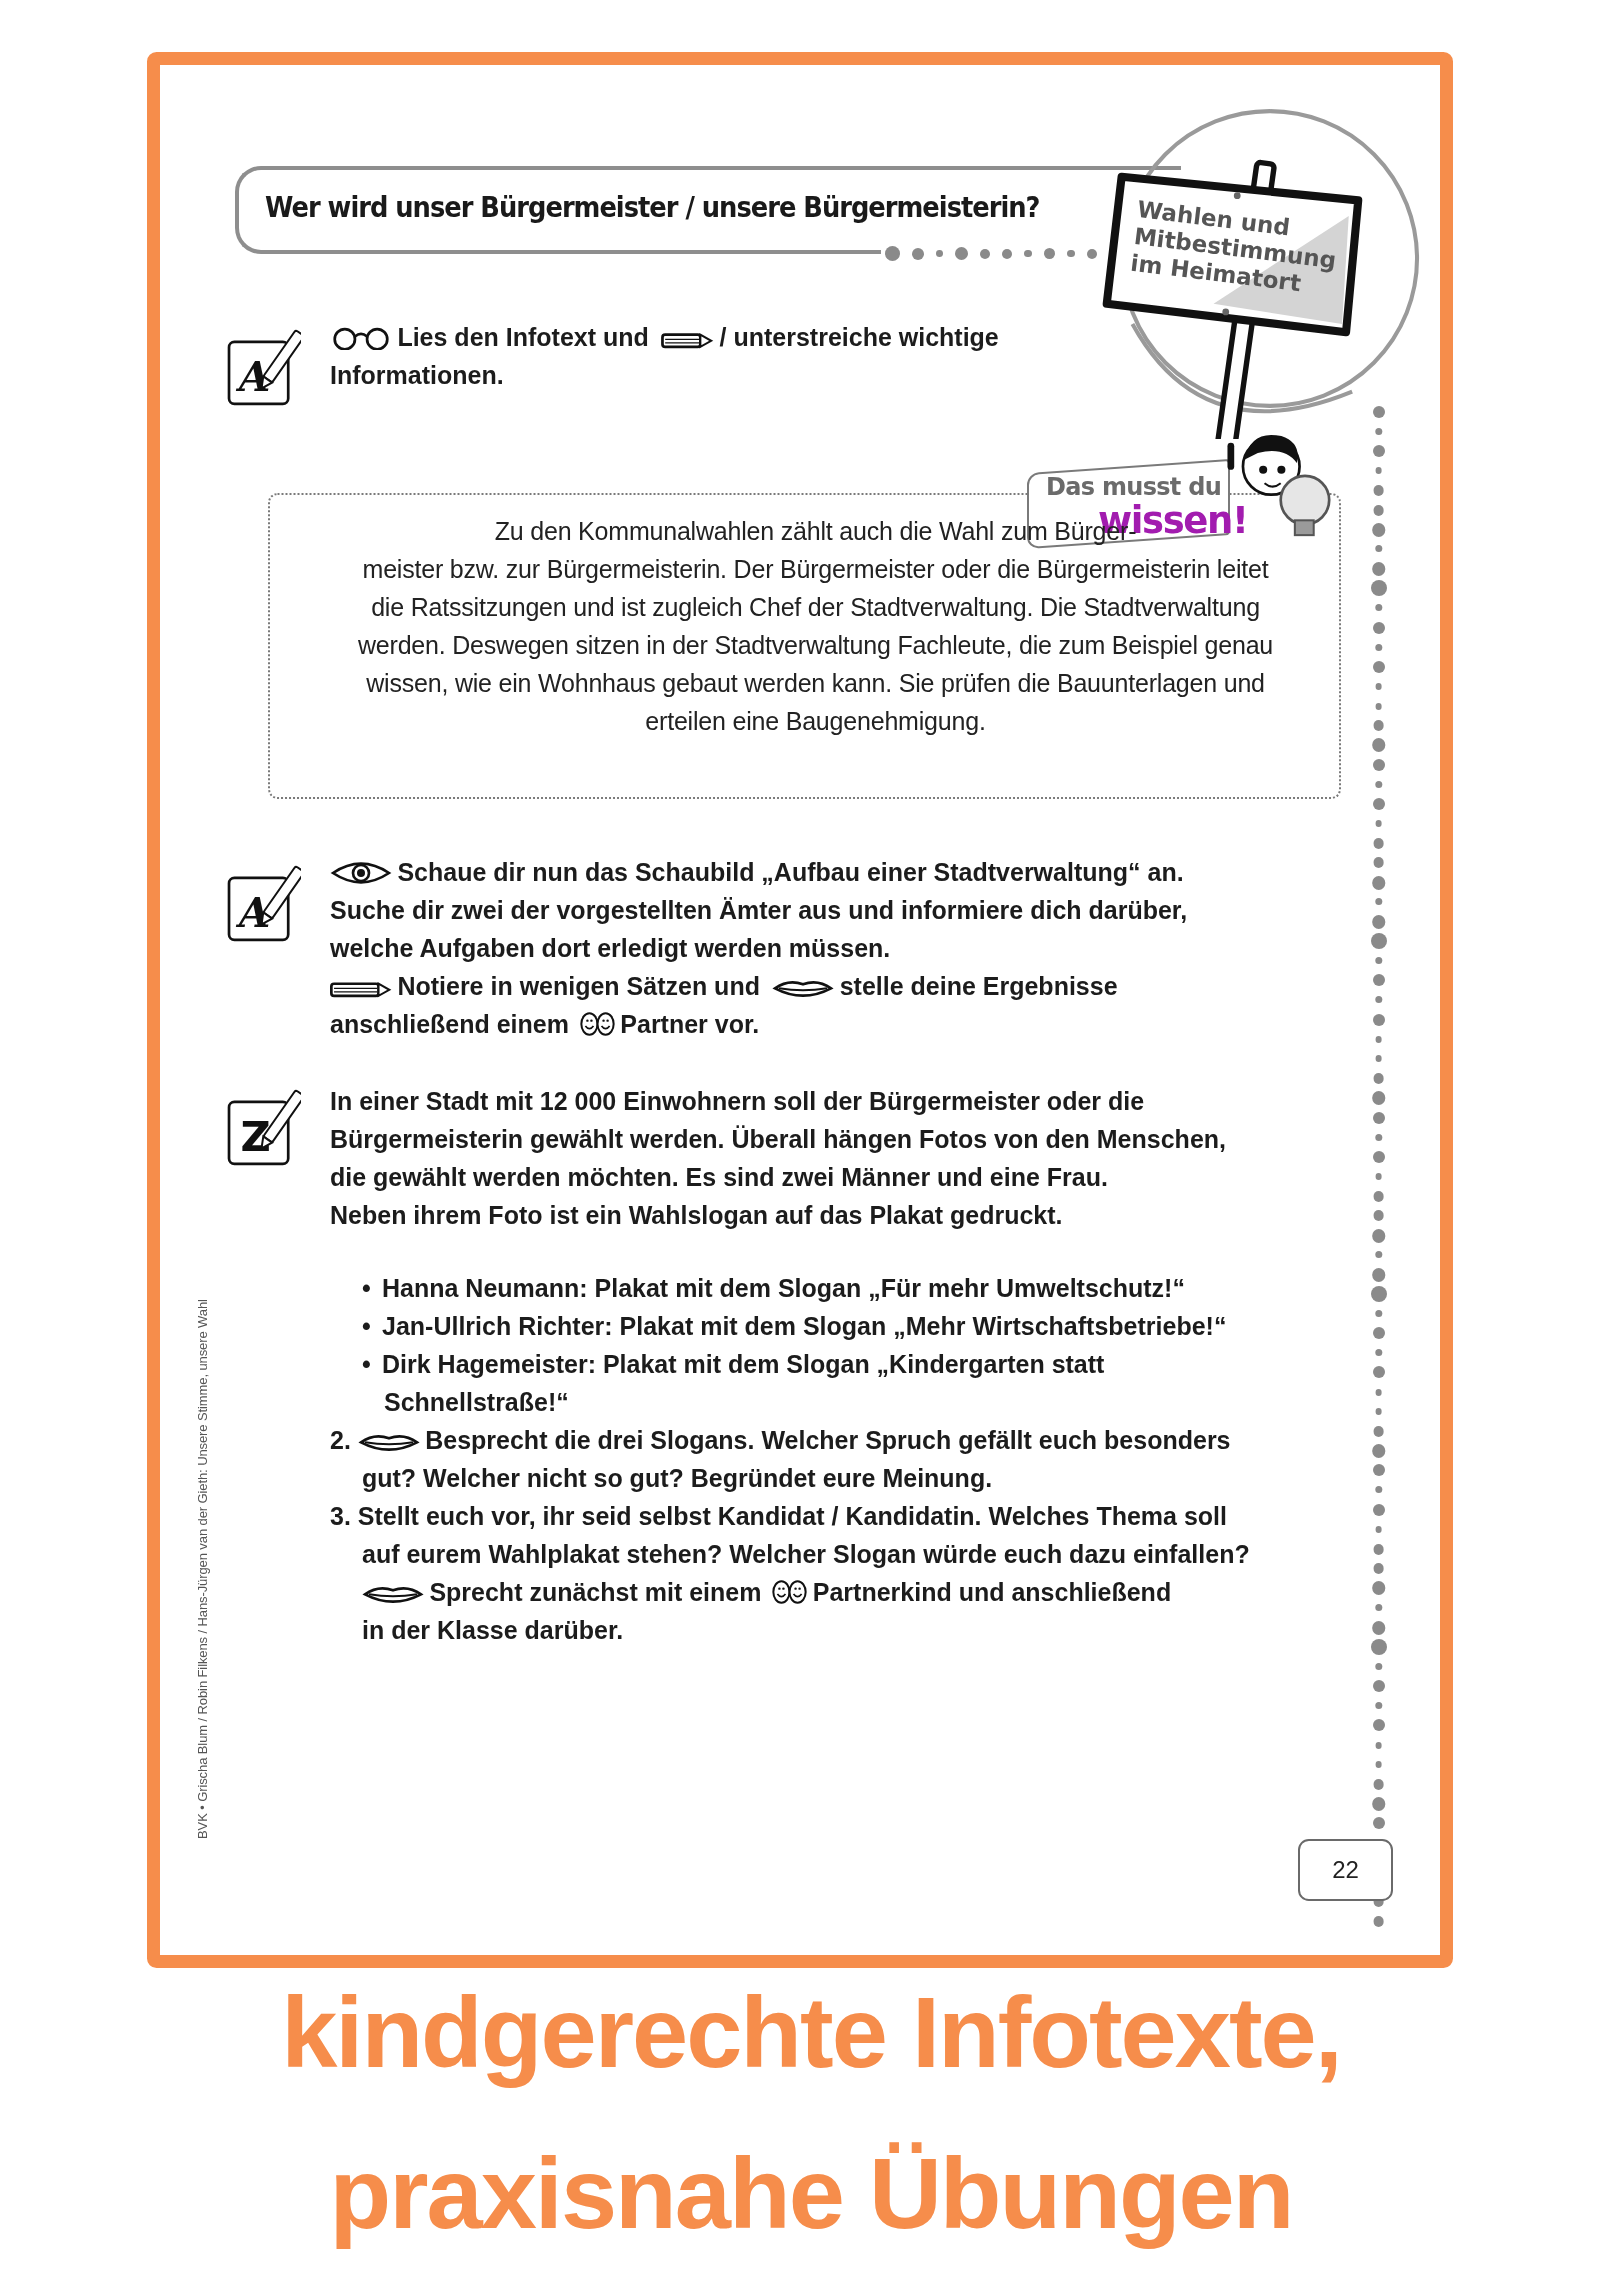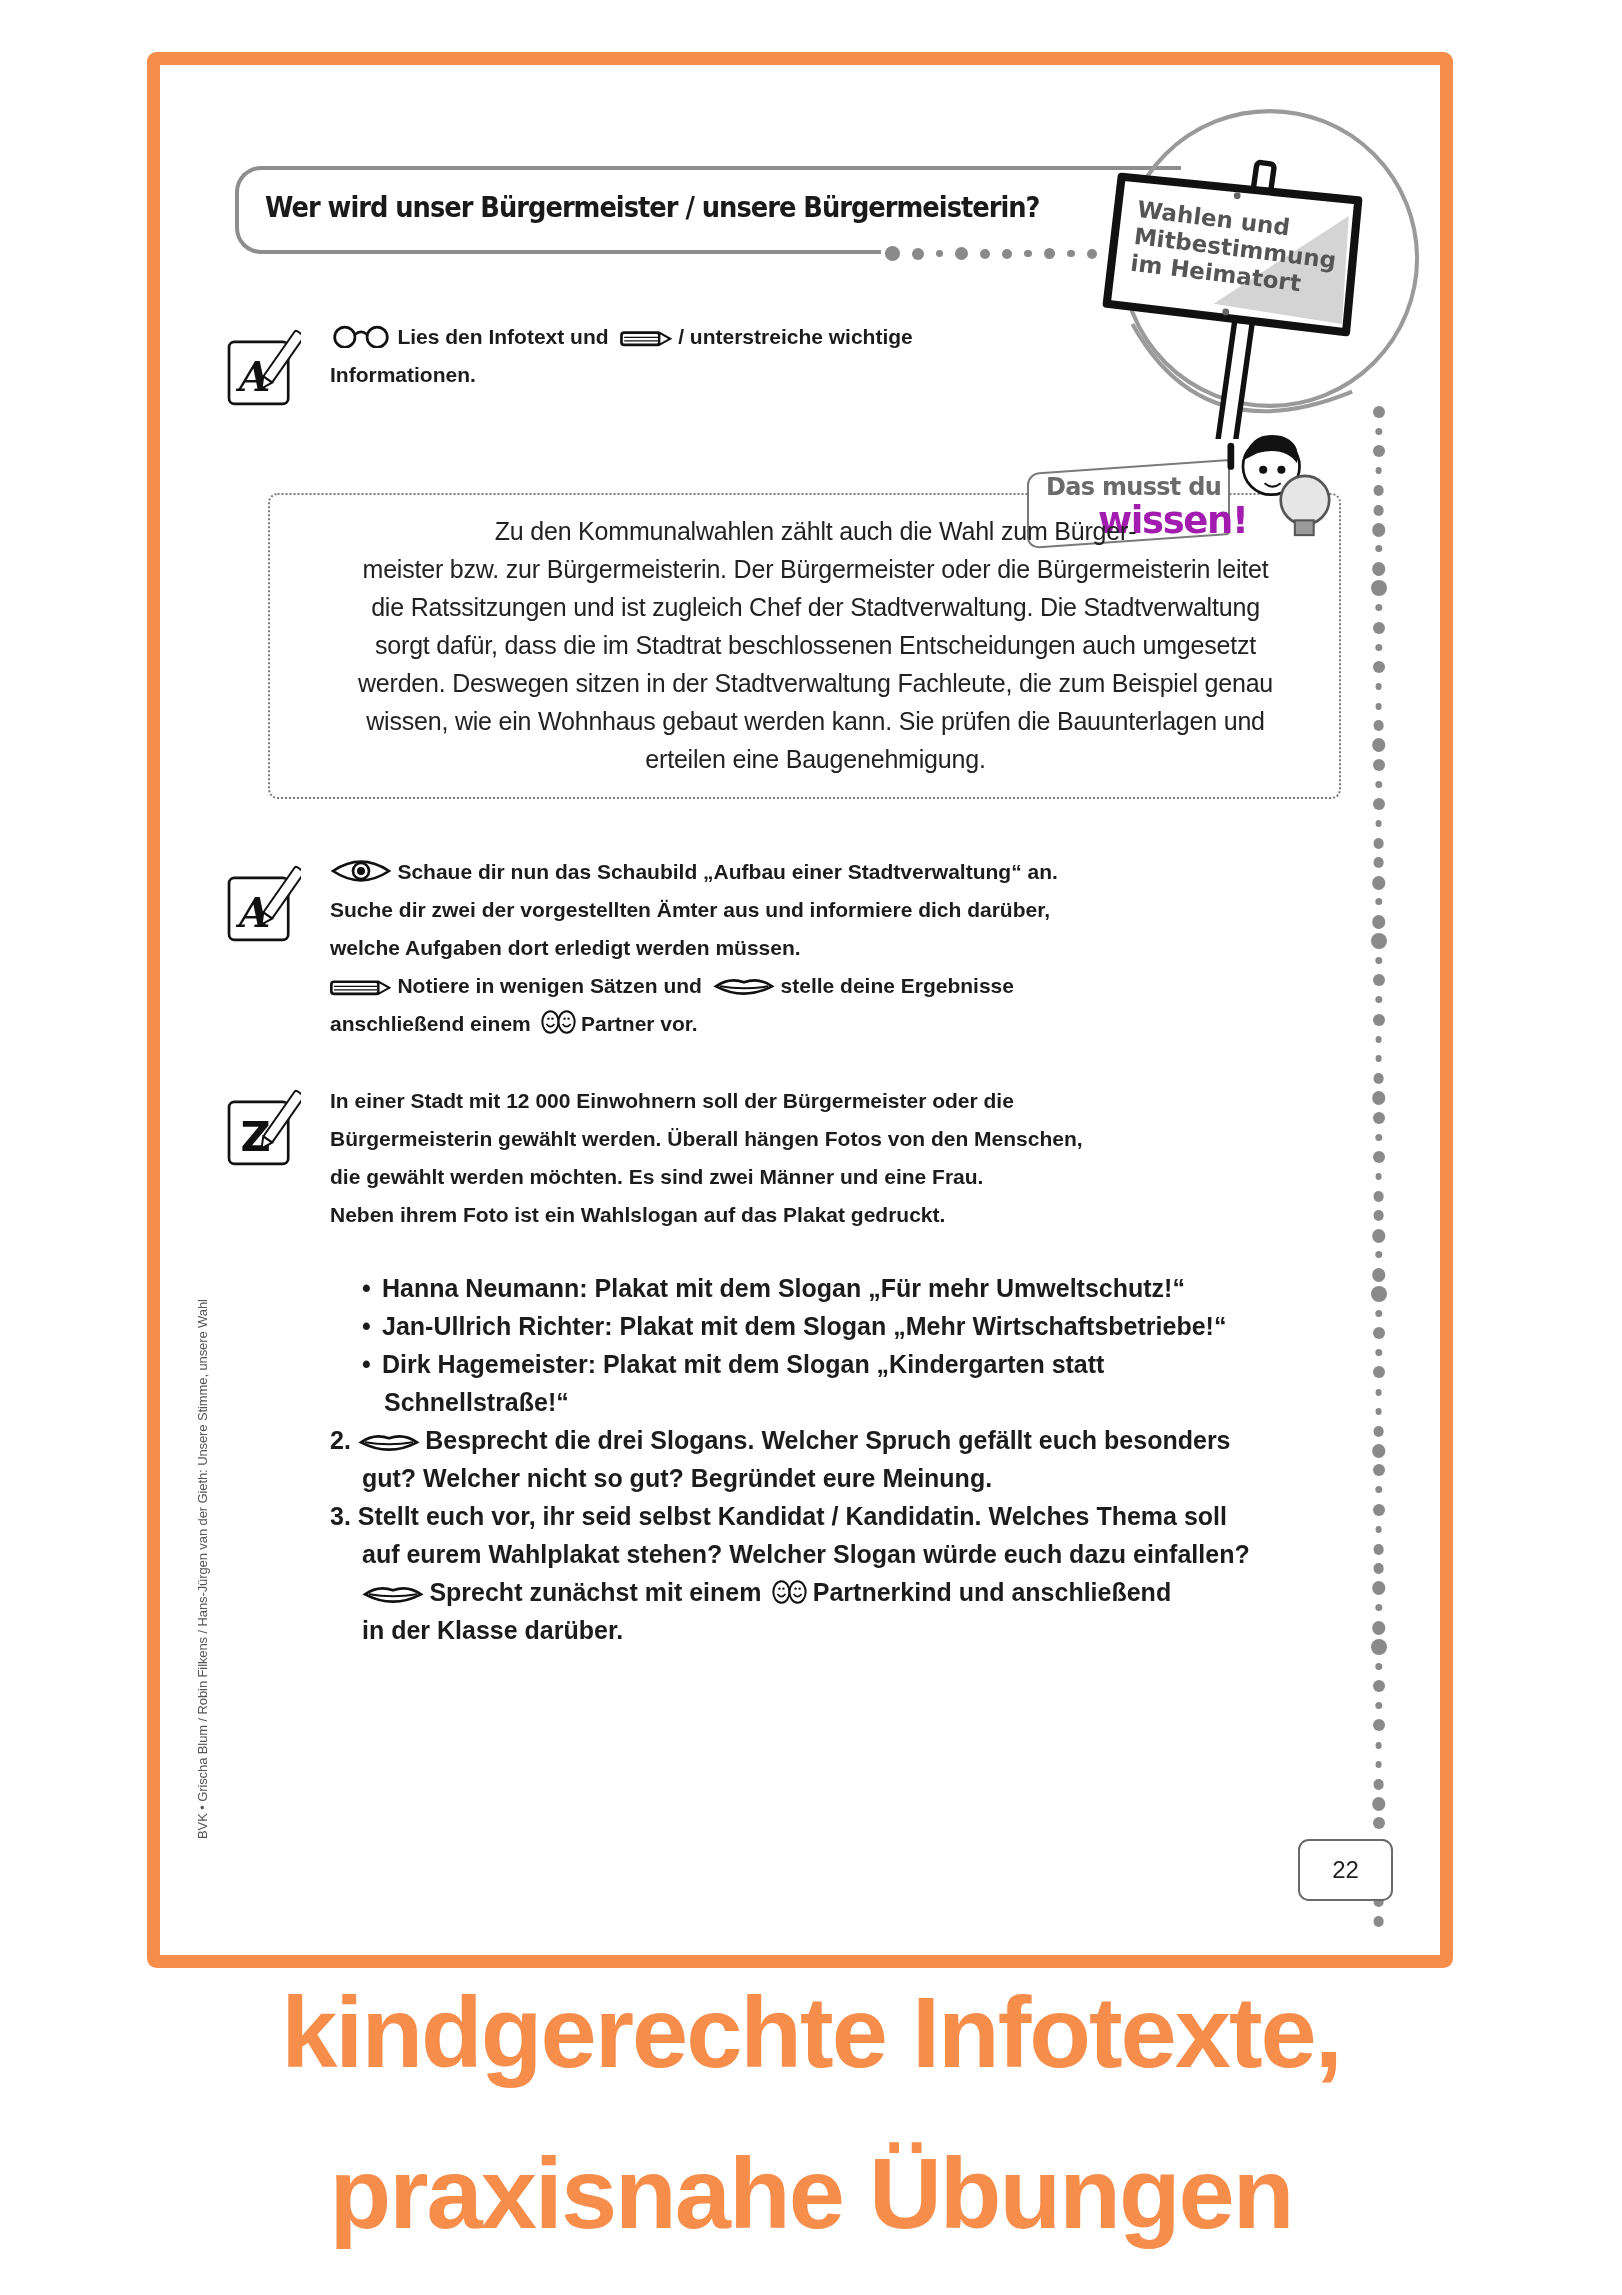--- a/index.html
+++ b/index.html
@@ -45,21 +45,21 @@
   .sign-svg { position: absolute; left: 1068px; top: 101px; }
   .sign-text {
     position: absolute; left: 1139px; top: 196px; width: 216px;
     font-family: "DejaVu Sans", sans-serif; font-weight: bold; font-size: 23px;
     line-height: 27px; color: #555; transform: rotate(7deg); transform-origin: left top;
   }
 
   
   .task-icon { position: absolute; width: 74px; height: 81px; }
   .task-text {
-    position: absolute; left: 330px; font-weight: bold; font-size: 21px;
+    position: absolute; left: 330px; font-weight: bold; font-size: 25px;
     line-height: 38px; color: #1c1c1c; white-space: nowrap;
   }
   .inline-icon { display: inline-block; vertical-align: -4px; margin-right: 5.4px; }
 
   
   .info-box {
     position: absolute; left: 268px; top: 493px; width: 1073px; height: 306px;
     box-sizing: border-box; border: 2px dotted #7a7a7a; border-radius: 9.5px;
   }
   .info-text {
@@ -186,21 +186,20 @@
   <circle cx="95" cy="65" r="6" fill="#111"></circle>
   <path d="M70 85 Q82 95 94 85" fill="none" stroke="#111" stroke-width="3"></path>
   <path d="M20 60 L20 30" stroke="#111" stroke-width="10" stroke-linecap="round"></path>
   <circle cx="130" cy="110" r="36" fill="#e6e6e6" stroke="#555" stroke-width="4"></circle>
   <rect x="115" y="140" width="28" height="22" fill="#9a9a9a" stroke="#555" stroke-width="3"></rect>
 </svg>
 <div class="info-text">
   <span class="info-line">Zu den Kommunalwahlen zählt auch die Wahl zum Bürger-</span>
   <span class="info-line">meister bzw. zur Bürgermeisterin. Der Bürgermeister oder die Bürgermeisterin leitet</span>
   <span class="info-line">die Ratssitzungen und ist zugleich Chef der Stadtverwaltung. Die Stadtverwaltung</span>
-  <span class="info-line">sorgt dafür, dass die im Stadtrat beschlossenen Entscheidungen auch umgesetzt</span>
   <span class="info-line">werden. Deswegen sitzen in der Stadtverwaltung Fachleute, die zum Beispiel genau</span>
   <span class="info-line">wissen, wie ein Wohnhaus gebaut werden kann. Sie prüfen die Bauunterlagen und</span>
   <span class="info-line">erteilen eine Baugenehmigung.</span>
 </div>
 
 <svg class="task-icon" style="left:227px;top:863px" viewBox="0 0 110 120">
   <rect x="3" y="22" width="88" height="92" rx="8" fill="#fff" stroke="#111" stroke-width="4"></rect>
   <text x="18" y="95" font-family="DejaVu Serif, serif" font-style="italic" font-weight="bold" font-size="60" fill="#111">A</text>
   <g transform="rotate(35 80 50)">
     <rect x="72" y="0" width="16" height="84" rx="3" fill="#fff" stroke="#111" stroke-width="3"></rect>

